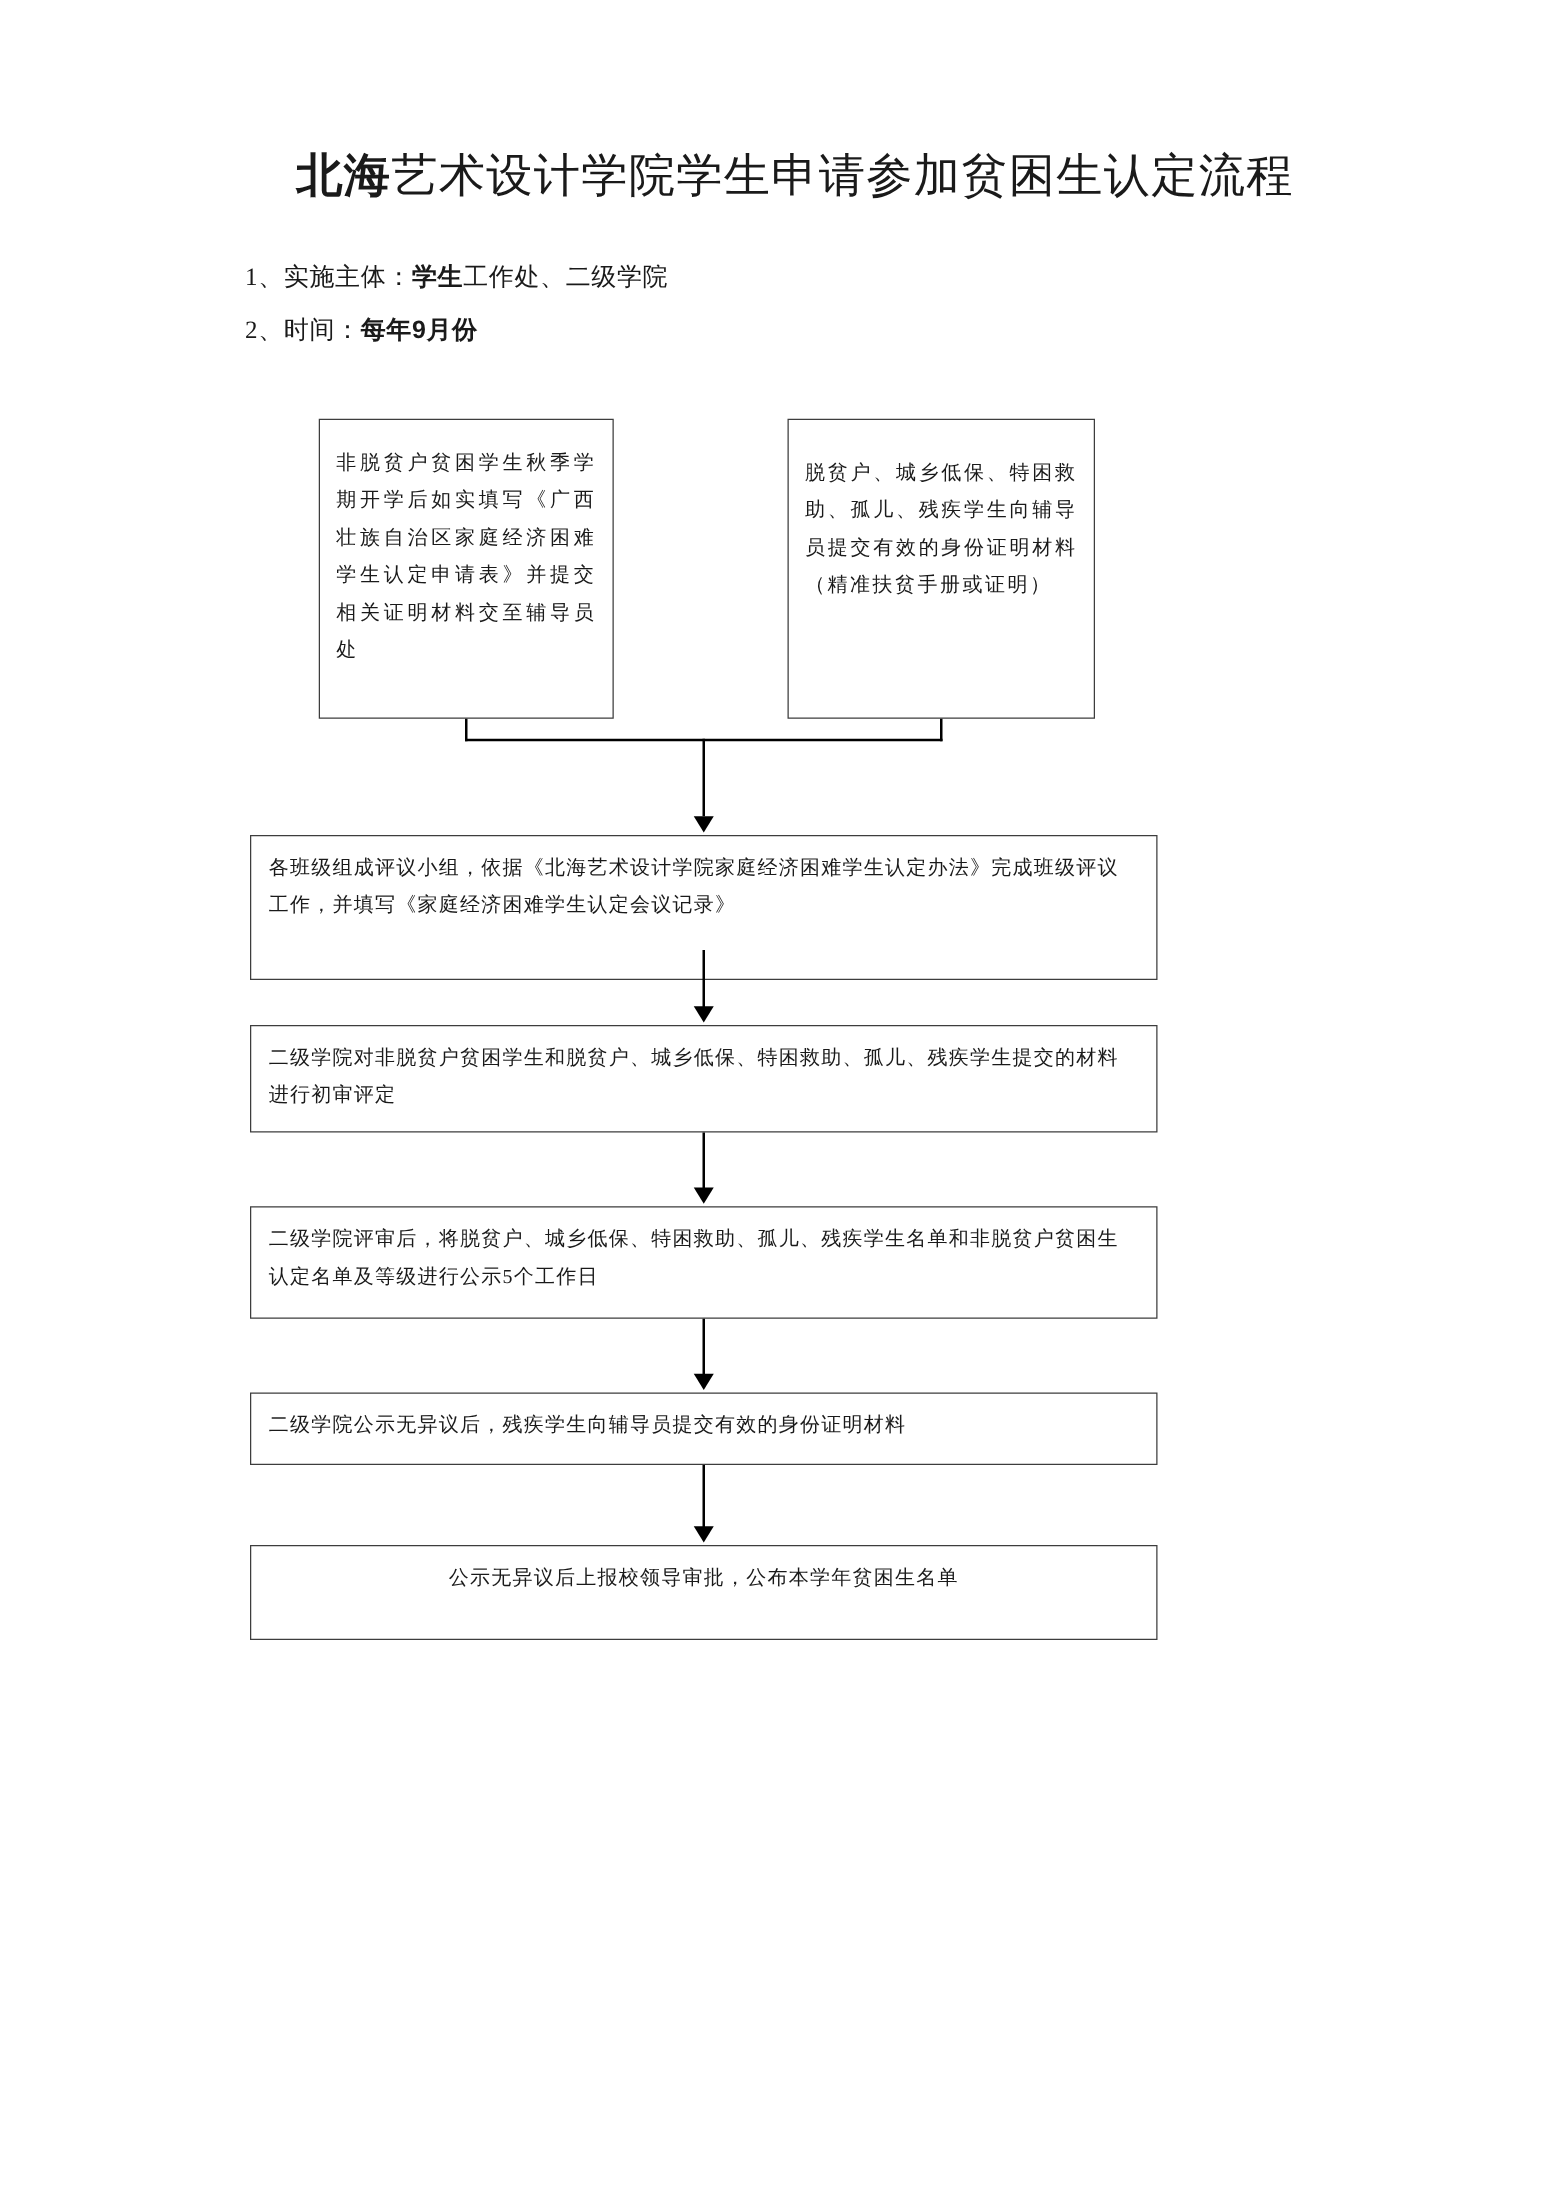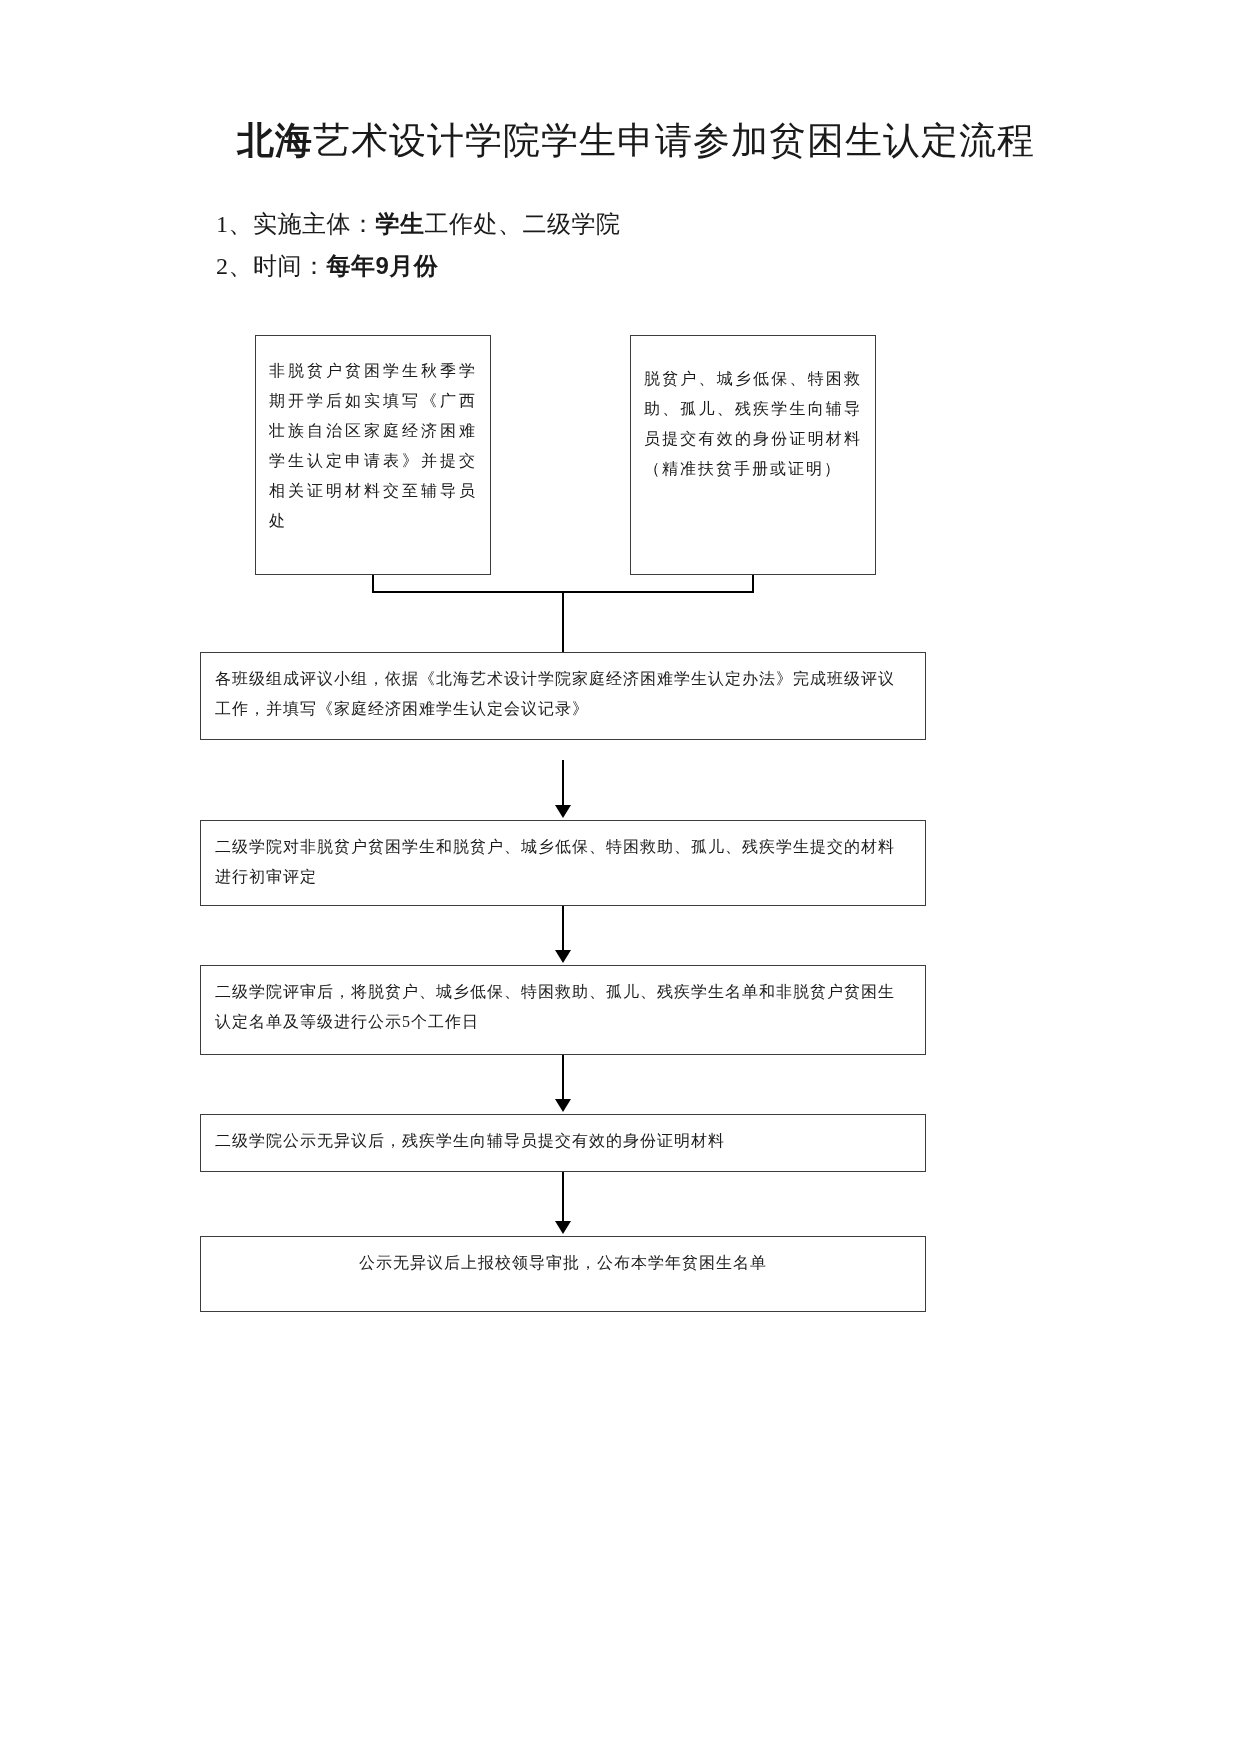--- a/index.html
+++ b/index.html
@@ -27,24 +27,23 @@
     font-family: "Liberation Sans", sans-serif;
     letter-spacing: 1px;
     margin: 16px;
   }
   .title .tb {
     font-weight: 800;
   }
   .note {
     position: absolute;
     left: 196px;
-    font-size: 24px;
+    font-size: 20px;
     letter-spacing: 0.5px;
     white-space: nowrap;
-    margin-left: 20px;
   }
   .note-1 { top: 208px; }
   .note-2 { top: 250px; }
   .hb {
     font-weight: 700;
     font-family: "Liberation Sans", sans-serif;
   }
   .box {
     position: absolute;
     border: 1.5px solid #3d3d3d;
@@ -72,21 +71,21 @@
     text-align: justify;
     text-justify: inter-character;
     letter-spacing: 2px;
   }
   .box-wide {
     left: 200px;
     width: 726px;
     padding: 11px 14px 10px 14px;
     letter-spacing: 1px;
   }
-  .box-step1 { top: 652px;  height: 88px; }
+  .box-step1 { top: 668px;  height: 116px; }
   .box-step2 { top: 820px;  height: 86px; }
   .box-step3 { top: 965px;  height: 90px; }
   .box-step4 { top: 1114px; height: 58px; }
   .box-step5 { top: 1236px; height: 76px; text-align: center; }
   .vline {
     position: absolute;
     width: 2px;
     background: #000000;
   }
   .hline {

